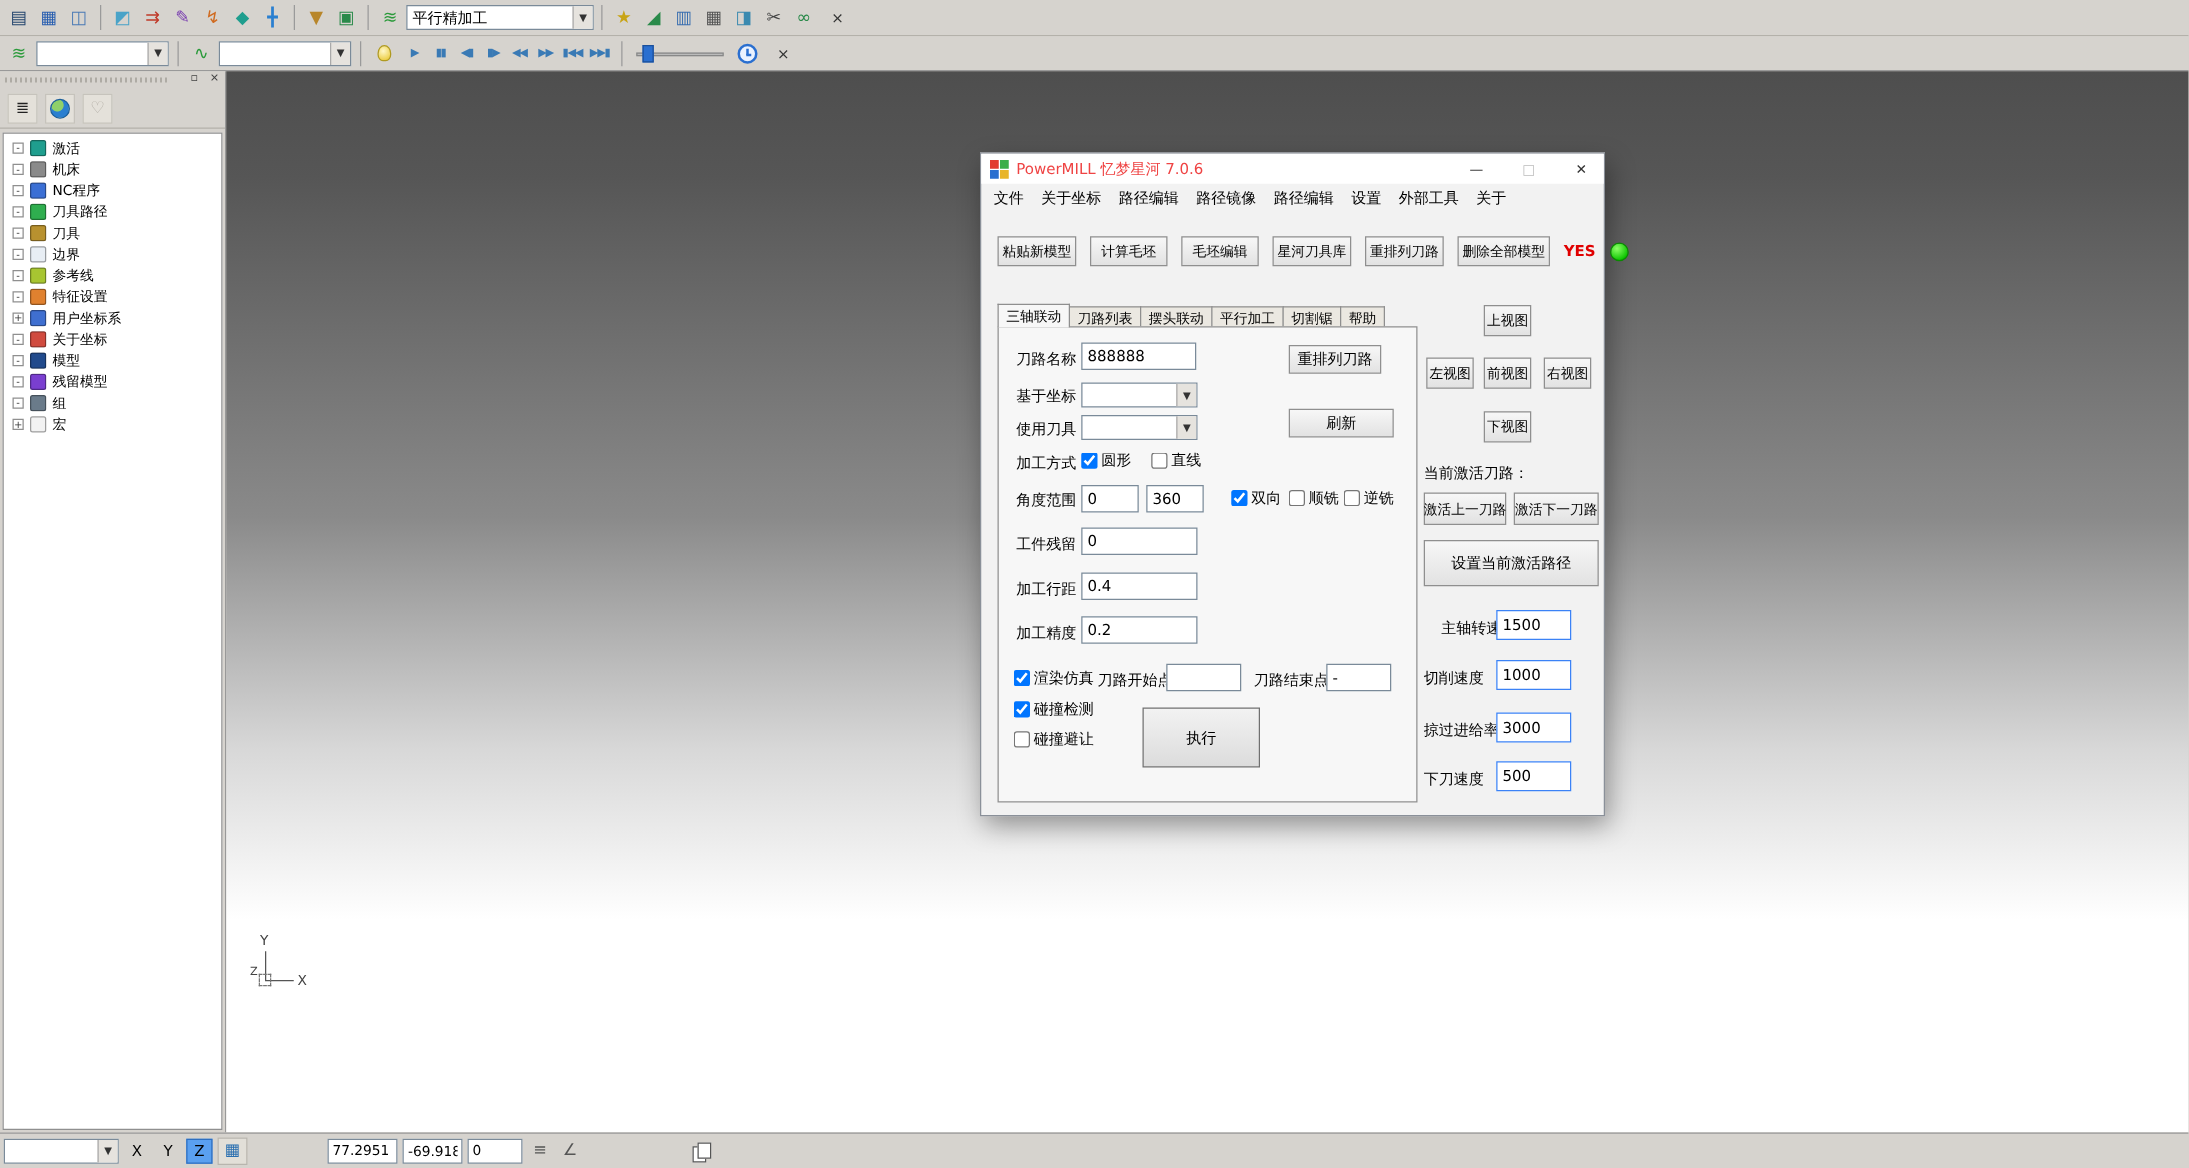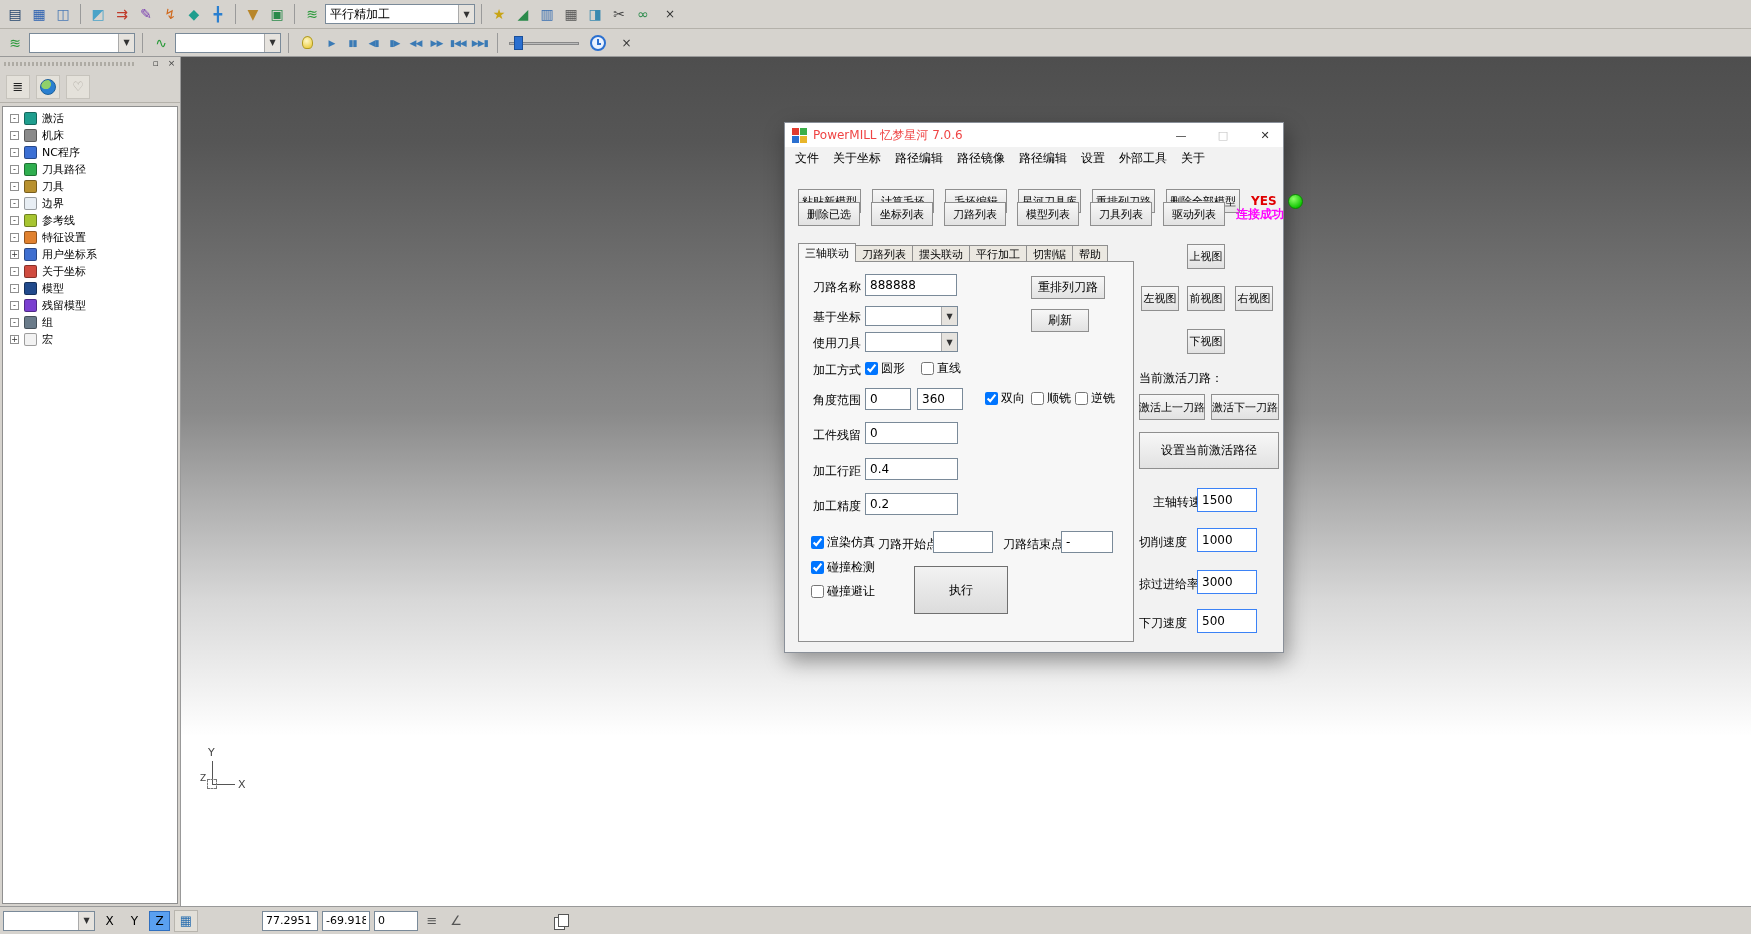--- a/index.html
+++ b/index.html
@@ -417,44 +417,20 @@
           <button class="dlg-btn2">
             <i style="font-style:normal">重排列刀路</i>
           </button>
           <button class="dlg-btn2">
             <i style="font-style:normal">删除全部模型</i>
           </button>
         </div>
       <span class="yes-label">YES</span>
       <span class="led"></span>
     </div>
-    <div class="dlg-row dlg-row2">
-      <div style="display:flex;gap:11px">
-
-      <button class="dlg-btn2">
-            <i style="font-style:normal">删除已选</i>
-          </button>
-          <button class="dlg-btn2">
-            <i style="font-style:normal">坐标列表</i>
-          </button>
-          <button class="dlg-btn2">
-            <i style="font-style:normal">刀路列表</i>
-          </button>
-          <button class="dlg-btn2">
-            <i style="font-style:normal">模型列表</i>
-          </button>
-          <button class="dlg-btn2">
-            <i style="font-style:normal">刀具列表</i>
-          </button>
-          <button class="dlg-btn2">
-            <i style="font-style:normal">驱动列表</i>
-          </button>
-        </div>
-      <span class="conn-status">连接成功</span>
-    </div>
 
     <div class="dlg-tabs">
 
     <span class="tab active">
           <i style="font-style:normal">三轴联动</i>
         </span>
         <span class="tab">
           <i style="font-style:normal">刀路列表</i>
         </span>
         <span class="tab">
@@ -535,21 +511,21 @@
         <input type="checkbox" checked="" style="">
         <span>碰撞检测</span>
       </label>
       <label class="chk" style="left:12px;top:321px">
         <input type="checkbox" style="">
         <span>碰撞避让</span>
       </label>
 
       <button class="p-btn exec-btn">执行</button>
       <button class="p-btn" style="left:232px;top:14px;width:74px;height:23px">重排列刀路</button>
-      <button class="p-btn" style="left:232px;top:47px;width:58px;height:23px">刷新</button>
+      <button class="p-btn" style="left:232px;top:65px;width:84px;height:23px">刷新</button>
     </div>
 
     <button class="r-btn" style="left:402px;top:121px;width:38px;height:25px">上视图</button>
     <button class="r-btn" style="left:356px;top:163px;width:38px;height:25px">左视图</button>
     <button class="r-btn" style="left:402px;top:163px;width:38px;height:25px">前视图</button>
     <button class="r-btn" style="left:450px;top:163px;width:38px;height:25px">右视图</button>
     <button class="r-btn" style="left:402px;top:206px;width:38px;height:25px">下视图</button>
 
     <span class="r-label" style="left:354px;top:247px">当前激活刀路：</span>
     <button class="r-btn" style="left:354px;top:271px;width:66px;height:26px">激活上一刀路</button>

